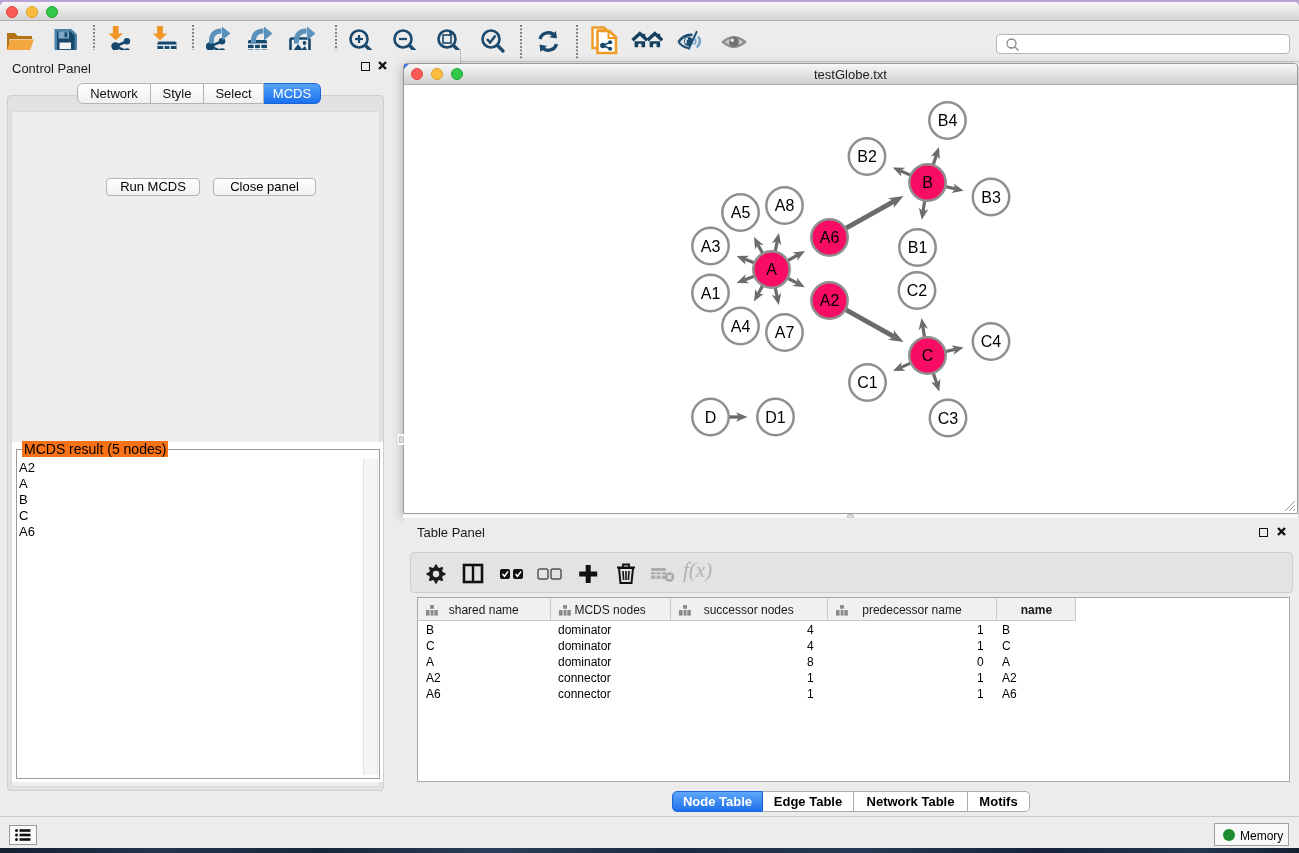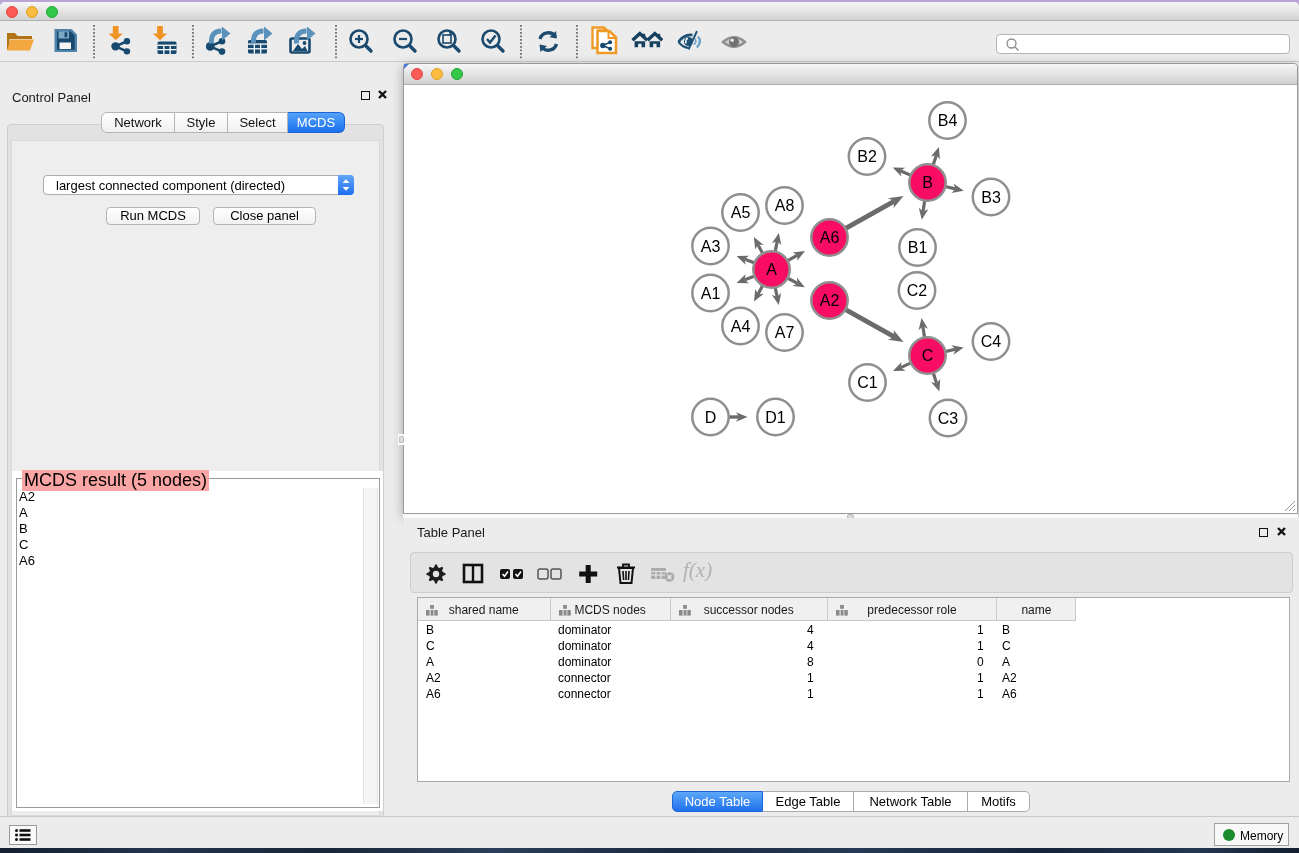--- a/index.html
+++ b/index.html
@@ -18,21 +18,21 @@
 #titlebar .y { left:26px; background:#fcbc3f; border:1px solid #dfa023; }
 #titlebar .g { left:46px; background:#34c84a; border:1px solid #1da634; }
 #maintitle { left:0; top:3px; width:1299px; text-align:center; font-size:13px; color:#404040; }
 
 #toolbar { left:0; top:21px; width:1299px; height:41px; background:#ececec; border-bottom:1px solid #cccccc; }
 .tsep { top:4px; width:1.5px; height:35px;
   background-image:linear-gradient(#787878 40%, rgba(0,0,0,0) 40%); background-size:1.5px 3.5px; }
 .ticon { top:6px; }
 #searchbox { left:996px; top:13px; width:294px; height:20px; background:#fff; border:1px solid #b5b5b5; border-radius:4px; }
 
-#cpanel { left:0; top:79px; width:461px; height:753px; background:#ececec; border-right:1px solid #c0c0c0;padding-left:24px; }
+#cpanel { left:0; top:50px; width:461px; height:753px; background:#ececec; border-right:1px solid #c0c0c0; }
 #cptitle { left:12px; top:11px; font-size:13px; color:#1a1a1a; }
 .floatbox { width:8.5px; height:8.5px; border:1.5px solid #111; }
 .closex { width:11px; height:11px; }
 .closex svg { display:block; }
 #cpouter { left:7px; top:45px; width:377px; height:696px; background:#e2e2e2; border:1px solid #cecece; border-radius:4px; }
 #cpinner { left:11px; top:61px; width:369px; height:676px; background:#eeeeee; border:1px solid #d9d9d9; }
 .tabrow { top:33px; height:21px; }
 .tab { position:absolute; top:0; height:21px; background:linear-gradient(#ffffff,#f0f0f0);
   border:1px solid #b4b4b4; border-left:none; color:#111; font-size:13px; text-align:center; line-height:20px; }
 .tab.first { border-left:1px solid #b4b4b4; border-radius:6px 0 0 6px; }
@@ -42,21 +42,21 @@
 #dropdown { left:43px; top:96px; width:311px; height:20px; background:#fff; border:1px solid #ababab; border-radius:4px; }
 #dropdown span { position:absolute; left:12px; top:2px; font-size:13px; color:#000; }
 #ddbtn { right:-1px; top:-1px; width:16px; height:20px; border-radius:0 4px 4px 0;
   background:linear-gradient(#62a6f8,#1d6ff0); }
 #ddbtn svg { position:absolute; left:3px; top:3px; }
 .btn { position:absolute; height:18px; background:linear-gradient(#ffffff,#f1f1f1); border:1px solid #b4b4b4;
   border-radius:4px; font-size:13px; color:#000; text-align:center; line-height:16px;margin-left:12px; }
 
 #resultpanel { left:12px; top:392px; width:371px; height:340px; background:#fff; }
 #resultborder { left:4px; top:7px; width:364px; height:330px; border:1px solid #9b9b9b; }
-#resultlegend { left:10px; top:-1px; background:#fca5a5; font-size:18px; color:#000; padding:0 2px; }
+#resultlegend { left:10px; top:-1px; background:#f97316; font-size:14px; color:#000; padding:0 2px; }
 #resultlist { left:7px; top:18px; font-size:13px; color:#000; line-height:16px; }
 #resultscroll { left:351px; top:17px; width:15px; height:316px; background:#f5f5f5; border-left:1px solid #e2e2e2; border-right:1px solid #e2e2e2; }
 
 #netwin { left:403px; top:63px; width:895px; height:451px; background:#fff; border:1px solid #9a9a9a;
   border-radius:4px 4px 0 0; box-shadow:0 3px 12px rgba(0,0,0,0.3); }
 #nettitle { left:0; top:0; width:893px; height:21px; background:linear-gradient(#f7f7f7,#d0d0d0);
   border-bottom:1px solid #aeaeae; border-radius:4px 4px 0 0; }
 #nettitle .r { left:7px;  background:#fc5b57; border:1px solid #e2463f; top:4px; }
 #nettitle .y { left:27px; background:#fcbc3f; border:1px solid #dfa023; top:4px; }
 #nettitle .g { left:47px; background:#34c84a; border:1px solid #1da634; top:4px; }
@@ -68,21 +68,21 @@
 #tpanel { left:404px; top:518px; width:895px; height:298px; background:#ececec; }
 #tptitle { left:13px; top:7px; font-size:13px; color:#1a1a1a; }
 #tptoolbar { left:6px; top:34px; width:883px; height:41px; background:#e3e3e3; border:1px solid #cdcdcd; border-radius:4px; }
 #tablebox { left:13px; top:79px; width:873px; height:185px; background:#fff; border:1px solid #a9a9a9; }
 .th { position:absolute; top:0; height:23px; background:#f0f0f0; border-right:1px solid #c9c9c9; border-bottom:1px solid #c9c9c9; }
 .th .htxt { position:absolute; top:5px; width:100%; text-align:center; font-size:12px; color:#1a1a1a; }
 .cell { position:absolute; font-size:12px; color:#000; height:16px; line-height:16px; }
 
 #segtabs { left:268px; top:273px; height:21px; }
 .seg { position:absolute; top:0; height:21px; background:#fff; border:1px solid #ababab; border-left:none;
-  font-size:13px; color:#000; text-align:center; line-height:19px; }
+  font-size:13px; color:#000; text-align:center; line-height:19px;font-weight:bold; }
 .seg.first { border-left:1px solid #ababab; border-radius:5px 0 0 5px; }
 .seg.last { border-radius:0 5px 5px 0; }
 .seg.sel { background:linear-gradient(#5ea7f8,#1f71ec); color:#fff; border-color:#1a66d9; }
 
 #statusbar { left:0; top:816px; width:1299px; height:32px; background:#ececec; border-top:1px solid #c9c9c9; }
 #listbtn { left:9px; top:8px; width:28px; height:20px; background:#fafafa; border:1px solid #999; }
 #membtn { left:1214px; top:6px; width:75px; height:23px; background:#f8f8f8; border:1px solid #a0a0a0; }
 #membtn .dot { left:8px; top:5px; width:12px; height:12px; border-radius:50%; background:#1d8c2c; }
 #membtn .mtxt { left:25px; top:5px; font-size:12px; color:#000; }
 </style>
@@ -235,44 +235,36 @@
       </svg>
     </div>
   <div class="abs" id="cpouter"></div>
   <div class="abs" id="cpinner"></div>
   <div class="abs tabrow">
     <div class="tab first" style="left:77px; width:74px;">Network</div>
     <div class="tab" style="left:151px; width:53px;">Style</div>
     <div class="tab" style="left:204px; width:60px;">Select</div>
     <div class="tab sel last" style="left:264px; width:57px;">MCDS</div>
   </div>
-  <div class="abs" id="dropdown">
-    <span>largest connected component (directed)</span>
-    <div class="abs" id="ddbtn">
-      <svg width="10" height="14" viewBox="0 0 10 14">
-        <path d="M1.5 5 L5 1.2 L8.5 5 Z" fill="#fff"></path>
-        <path d="M1.5 9 L5 12.8 L8.5 9 Z" fill="#fff"></path>
-      </svg>
-    </div>
-  </div>
   <div class="btn" style="left:94px; top:128px; width:94px;">Run MCDS</div>
   <div class="btn" style="left:201px; top:128px; width:103px;">Close panel</div>
   <div class="abs" id="resultpanel">
     <div class="abs" id="resultborder"></div>
     <div class="abs" id="resultlegend">MCDS result (5 nodes)</div>
     <div class="abs" id="resultlist">A2<br>A<br>B<br>C<br>A6</div>
     <div class="abs" id="resultscroll"></div>
   </div>
 </div>
 
 <div class="abs" id="netwin">
   <div class="abs" id="nettitle">
     <div class="abs tl r"></div>
       <div class="abs tl y"></div>
       <div class="abs tl g"></div>
+    <div class="abs" id="netname">testGlobe.txt</div>
   </div>
   <div class="abs" id="corner"></div>
   <div class="abs" id="graphsvg"><svg width="894" height="428" viewBox="0 0 894 428">
         <line x1="350.7" y1="191.0" x2="340.4" y2="195.0" stroke="#6b6b6b" stroke-width="3.2"></line>
         <path d="M332.6 197.9 L341.6 189.3 L340.4 195.0 L345.1 198.3 Z" fill="#6b6b6b"></path>
         <line x1="350.7" y1="178.0" x2="340.4" y2="174.0" stroke="#6b6b6b" stroke-width="3.2"></line>
         <path d="M332.6 171.1 L345.1 170.7 L340.4 174.0 L341.6 179.7 Z" fill="#6b6b6b"></path>
         <line x1="358.8" y1="200.3" x2="354.0" y2="209.2" stroke="#6b6b6b" stroke-width="3.2"></line>
         <path d="M350.0 216.5 L351.3 204.1 L354.0 209.2 L359.7 208.7 Z" fill="#6b6b6b"></path>
         <line x1="358.9" y1="168.7" x2="353.8" y2="159.4" stroke="#6b6b6b" stroke-width="3.2"></line>
@@ -438,23 +430,23 @@
         </svg>
         <div class="htxt">successor nodes</div>
       </div>
     <div class="th" style="left:409.6px; width:169.69999999999993px;">
         <svg width="12" height="11" style="position:absolute;left:8px;top:7px" viewBox="0 0 12 11">
           <rect x="4.1" y="0" width="3.8" height="3.8" fill="#8a8a8a"></rect>
           <rect x="0" y="5" width="3.6" height="5.6" fill="#8a8a8a"></rect>
           <rect x="4.6" y="5" width="2.9" height="5.6" fill="#8a8a8a"></rect>
           <rect x="8.3" y="5" width="3.5" height="5.6" fill="#8a8a8a"></rect>
         </svg>
-        <div class="htxt">predecessor role</div>
+        <div class="htxt">predecessor name</div>
       </div>
-    <div class="th" style="left:579.3px; width:79.20000000000005px;">
+    <div class="th" style="left:579.3px; width:79.20000000000005px;font-weight:bold;">
         <div class="htxt">name</div>
       </div>
     <div class="cell" style="left:8px;top:24px;">B</div>
     <div class="cell" style="left:140px;top:24px;">dominator</div>
     <div class="cell" style="left:252.8px;top:24px;width:143px;text-align:right;">4</div>
     <div class="cell" style="left:409.6px;top:24px;width:156px;text-align:right;">1</div>
     <div class="cell" style="left:584px;top:24px;">B</div>
     <div class="cell" style="left:8px;top:40px;">C</div>
     <div class="cell" style="left:140px;top:40px;">dominator</div>
     <div class="cell" style="left:252.8px;top:40px;width:143px;text-align:right;">4</div>

